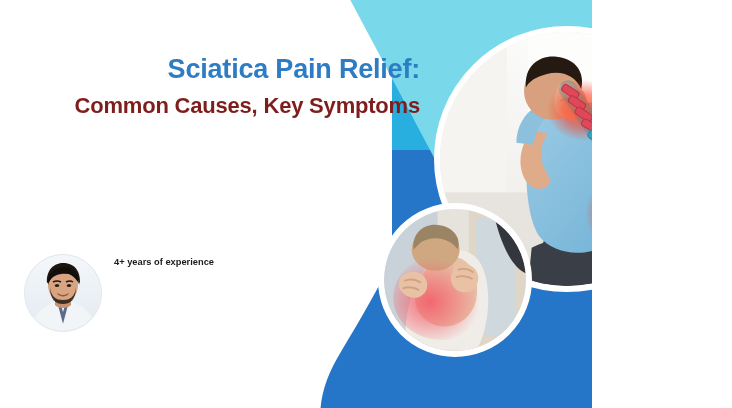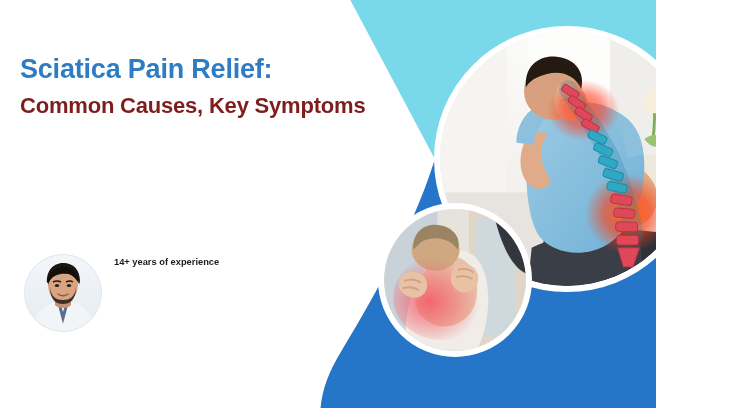--- a/index.html
+++ b/index.html
@@ -4,23 +4,24 @@
 <style>
   html,body{margin:0;padding:0;}
   body{
     width:732px;height:408px;
     background:#ffffff;
     font-family:"Liberation Sans", sans-serif;
     overflow:hidden;
   }
   #banner{
     position:relative;
-    width:656px;height:408px;
+    width:592px;height:408px;
     background:#ffffff;
     overflow:hidden;
+    text-align:right;
   }
 
   
   .bg-cyan-block{
     position:absolute;
     left:434px;top:-120px;
     width:300px;height:240px;
     background:#79d9ea;
     transform:rotate(-28deg);
     transform-origin:50% 100%;
@@ -179,21 +180,21 @@
           <path d="M28 27 q 4 -2 8 0" stroke="#241b14" stroke-width="1.5" fill="none"></path>
           <path d="M41 27 q 4 -2 7 0" stroke="#241b14" stroke-width="1.5" fill="none"></path>
           <ellipse cx="32" cy="30.5" rx="2.2" ry="1.5" fill="#2b2018"></ellipse>
           <ellipse cx="44" cy="30.5" rx="2.2" ry="1.5" fill="#2b2018"></ellipse>
 
           <path d="M33 39 q 5 3.5 10 0" stroke="#8a5a42" stroke-width="1.4" fill="none" stroke-linecap="round"></path>
         </g>
       </svg>
     </div>
     <div class="author-text">
-      <div class="author-cred">14+ years of experience</div>
+      <div class="author-cred">4+ years of experience</div>
     </div>
   </div>
 
   <div class="photo-main">
     <svg viewBox="0 0 266 266">
       <defs>
         <clipPath id="mclip">
             <circle cx="133" cy="133" r="133"></circle>
           </clipPath>
         <linearGradient id="room" x1="0" y1="0" x2="0" y2="1">

